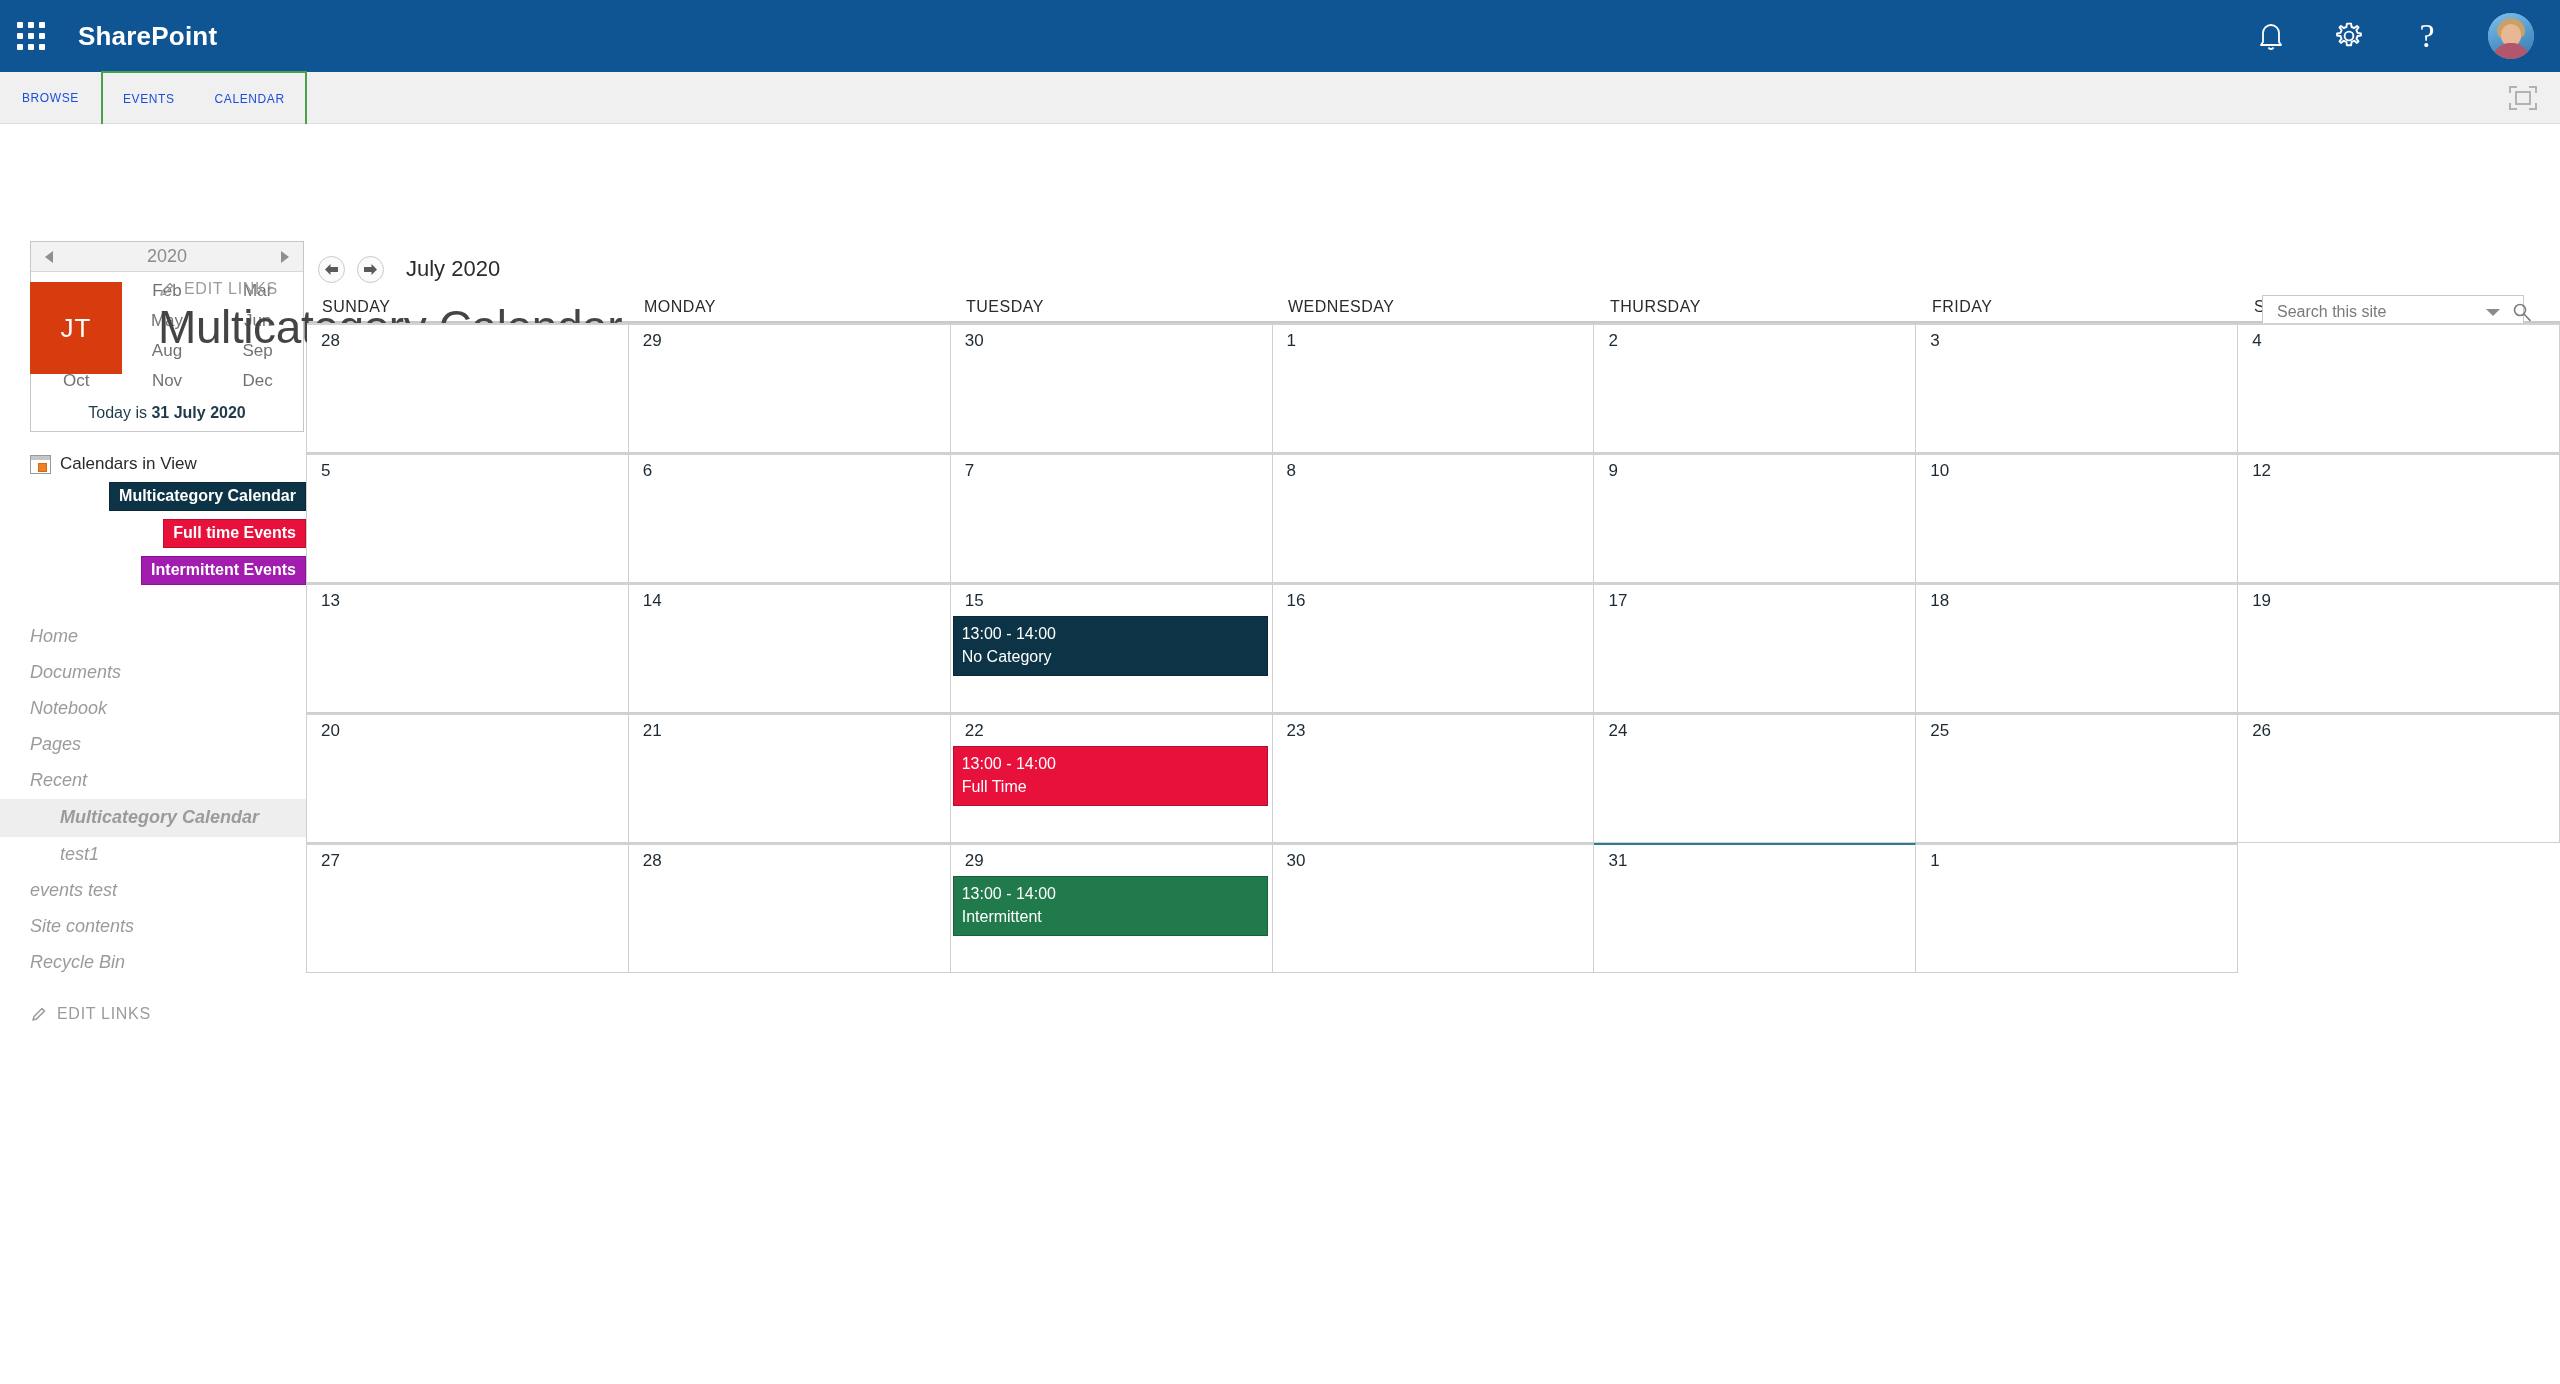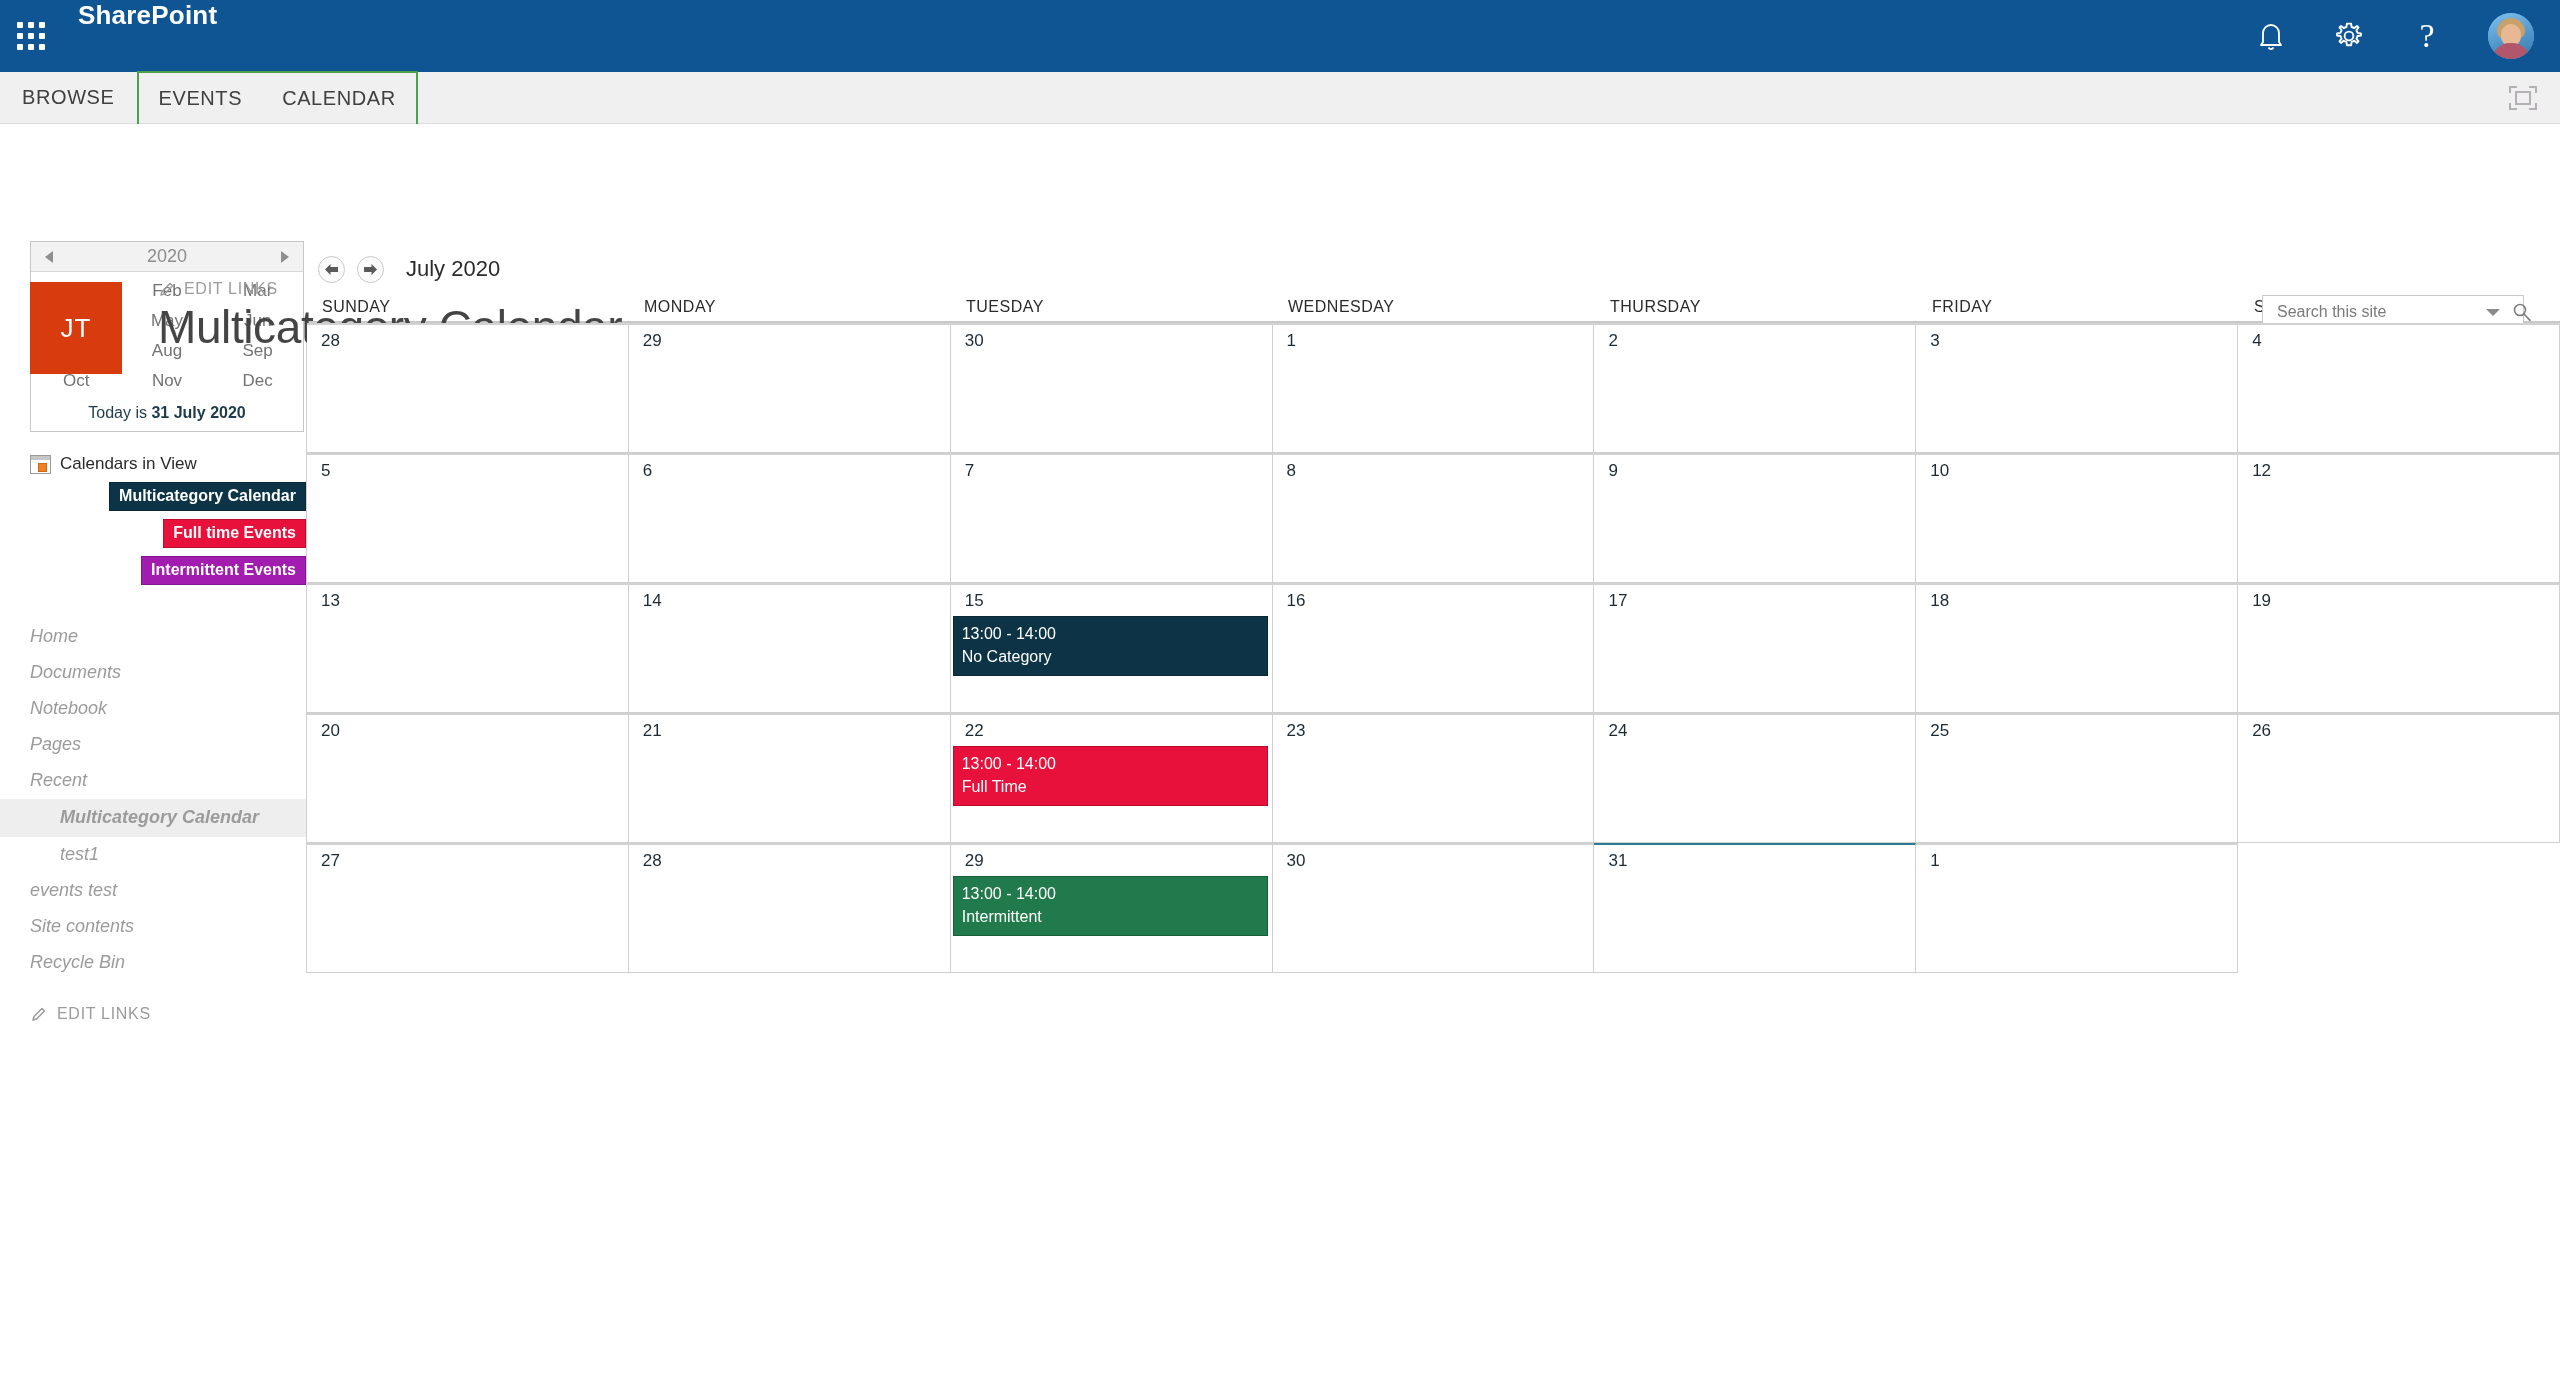--- a/index.html
+++ b/index.html
@@ -10,20 +10,21 @@
     background: #ffffff;
     font-family: "Liberation Sans", sans-serif;
     overflow: hidden;
   }
 
   
   .suite-bar {
     height: 72px;
     background: #105593;
     display: flex;
+    align-items: center;
     padding: 0 26px 0 0;
     position: relative;
   }
   .waffle {
     width: 62px; height: 72px;
     display: flex; align-items: center; justify-content: center;
     cursor: pointer;
   }
   .waffle-grid {
     display: grid;
@@ -77,22 +78,22 @@
     height: 52px;
     background: #f0f0f0;
     border-bottom: 1px solid #dcdcdc;
     display: flex;
     align-items: stretch;
     position: relative;
   }
   .ribbon-tab {
     display: flex; align-items: center;
     padding: 0 22px;
-    font-size: 20px;
-    color: #404040;
+    font-size: 12px;
+    color: #1d4ed8;
     letter-spacing: 0.6px;
     cursor: pointer;
   }
   .ribbon-group {
     display: flex;
     border-left: 2px solid #4aa14a;
     border-right: 2px solid #4aa14a;
     border-top: 2px solid #4aa14a;
     margin-top: -1px;
     height: 53px;

